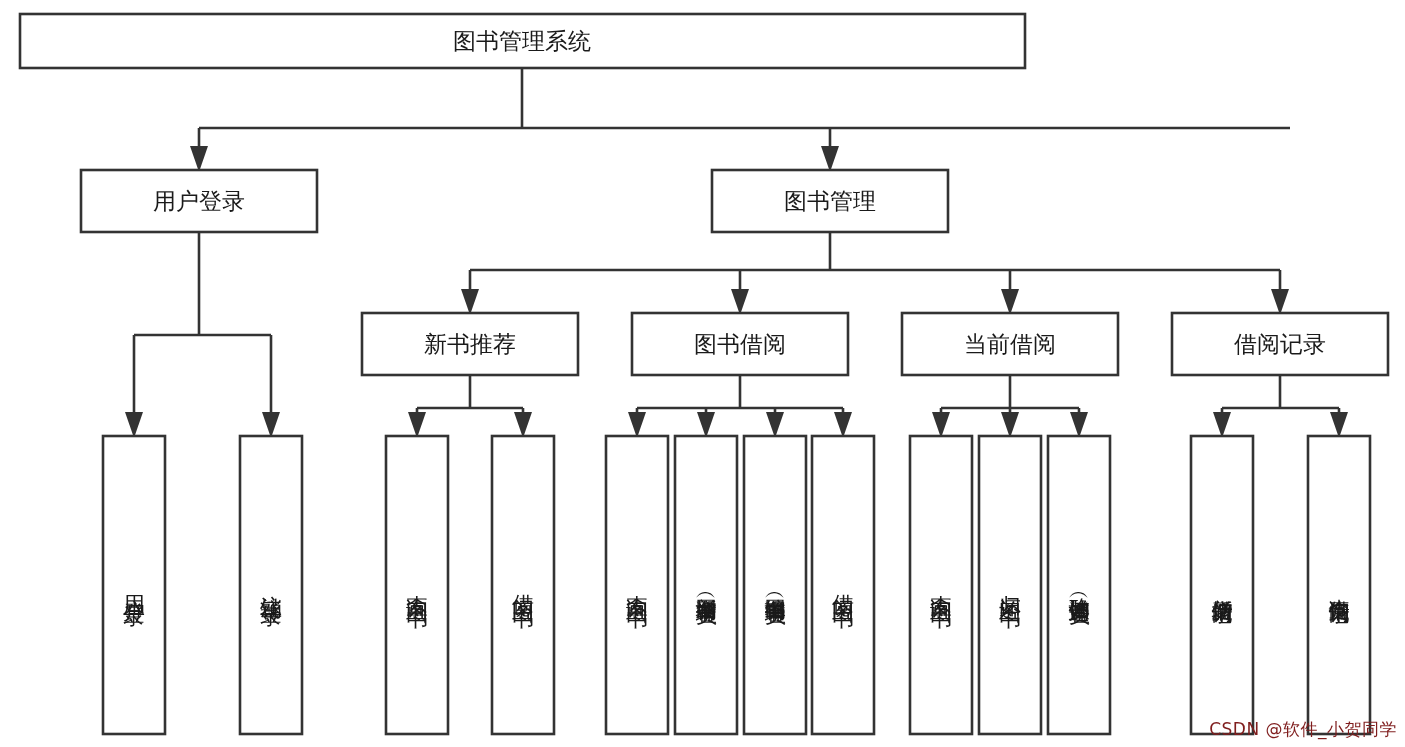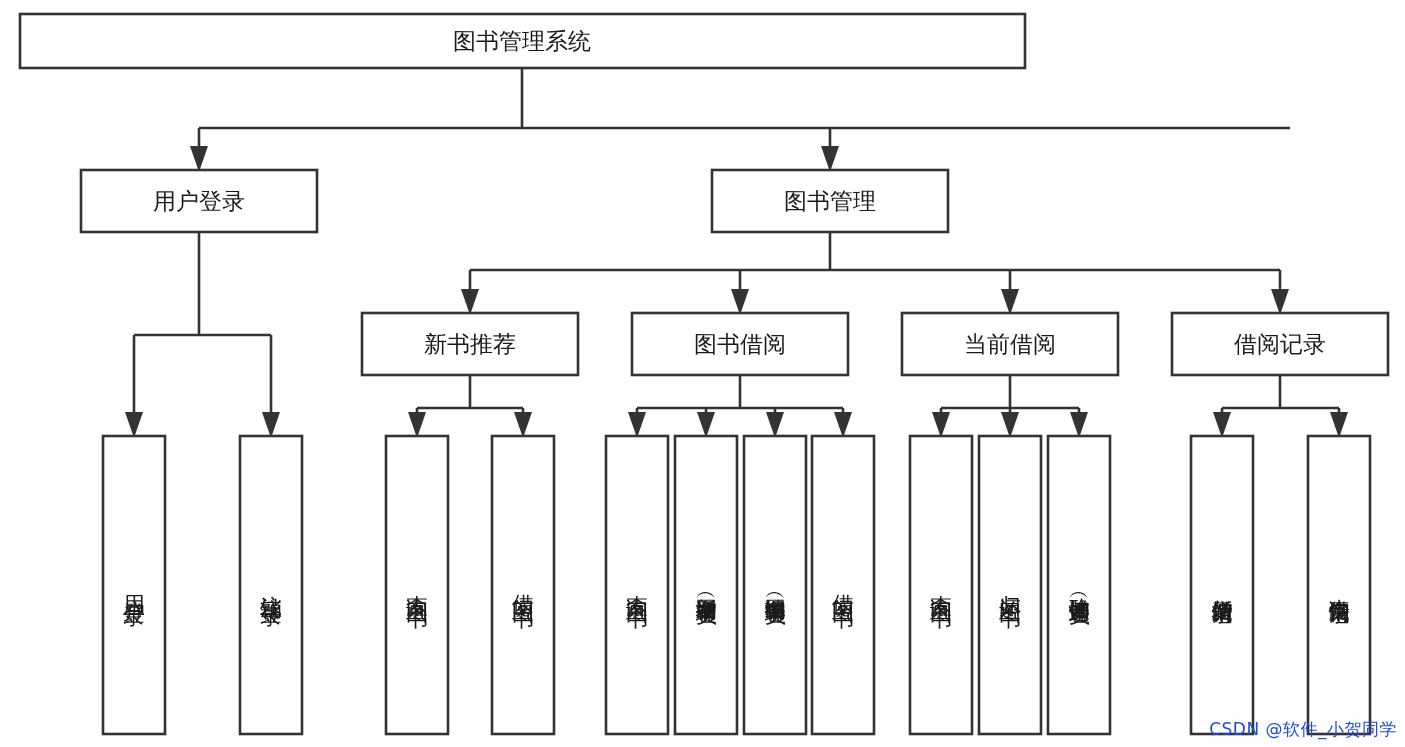--- a/index.html
+++ b/index.html
@@ -67,21 +67,21 @@
     pointer-events: none;
   }
   .leaf-label.tight {
     letter-spacing: 1px;
     font-size: 21px;
   }
   .watermark {
     position: absolute;
     right: 8px;
     bottom: 6px;
-    color: #1d4ed8;
+    color: #7f1d1d;
     font-family: "DejaVu Sans", "Liberation Sans", sans-serif;
     font-size: 17px;
     letter-spacing: 0.5px;
     white-space: nowrap;
   }
 </style>
 </head>
 <body>
 
 <div id="diagram-root">

